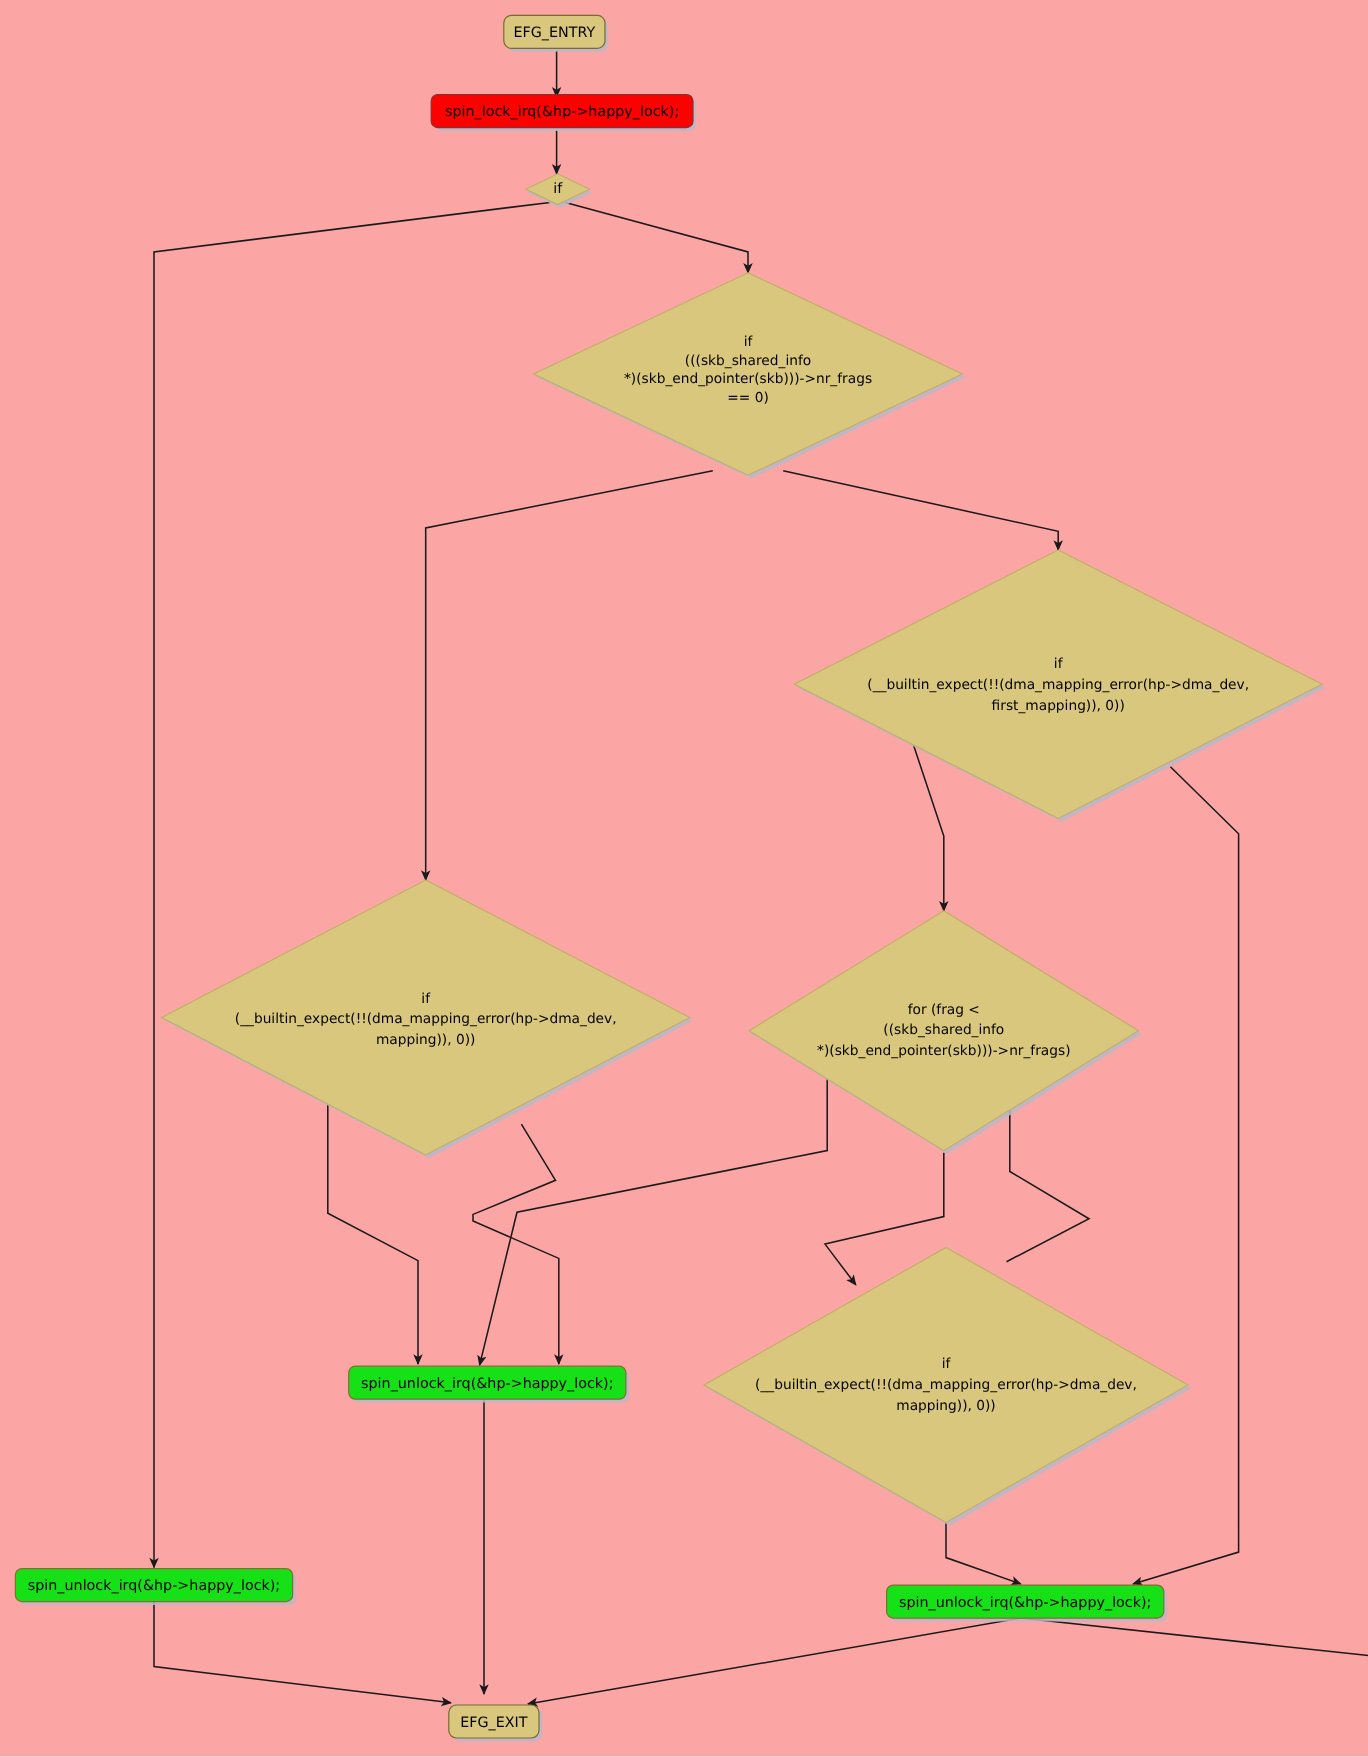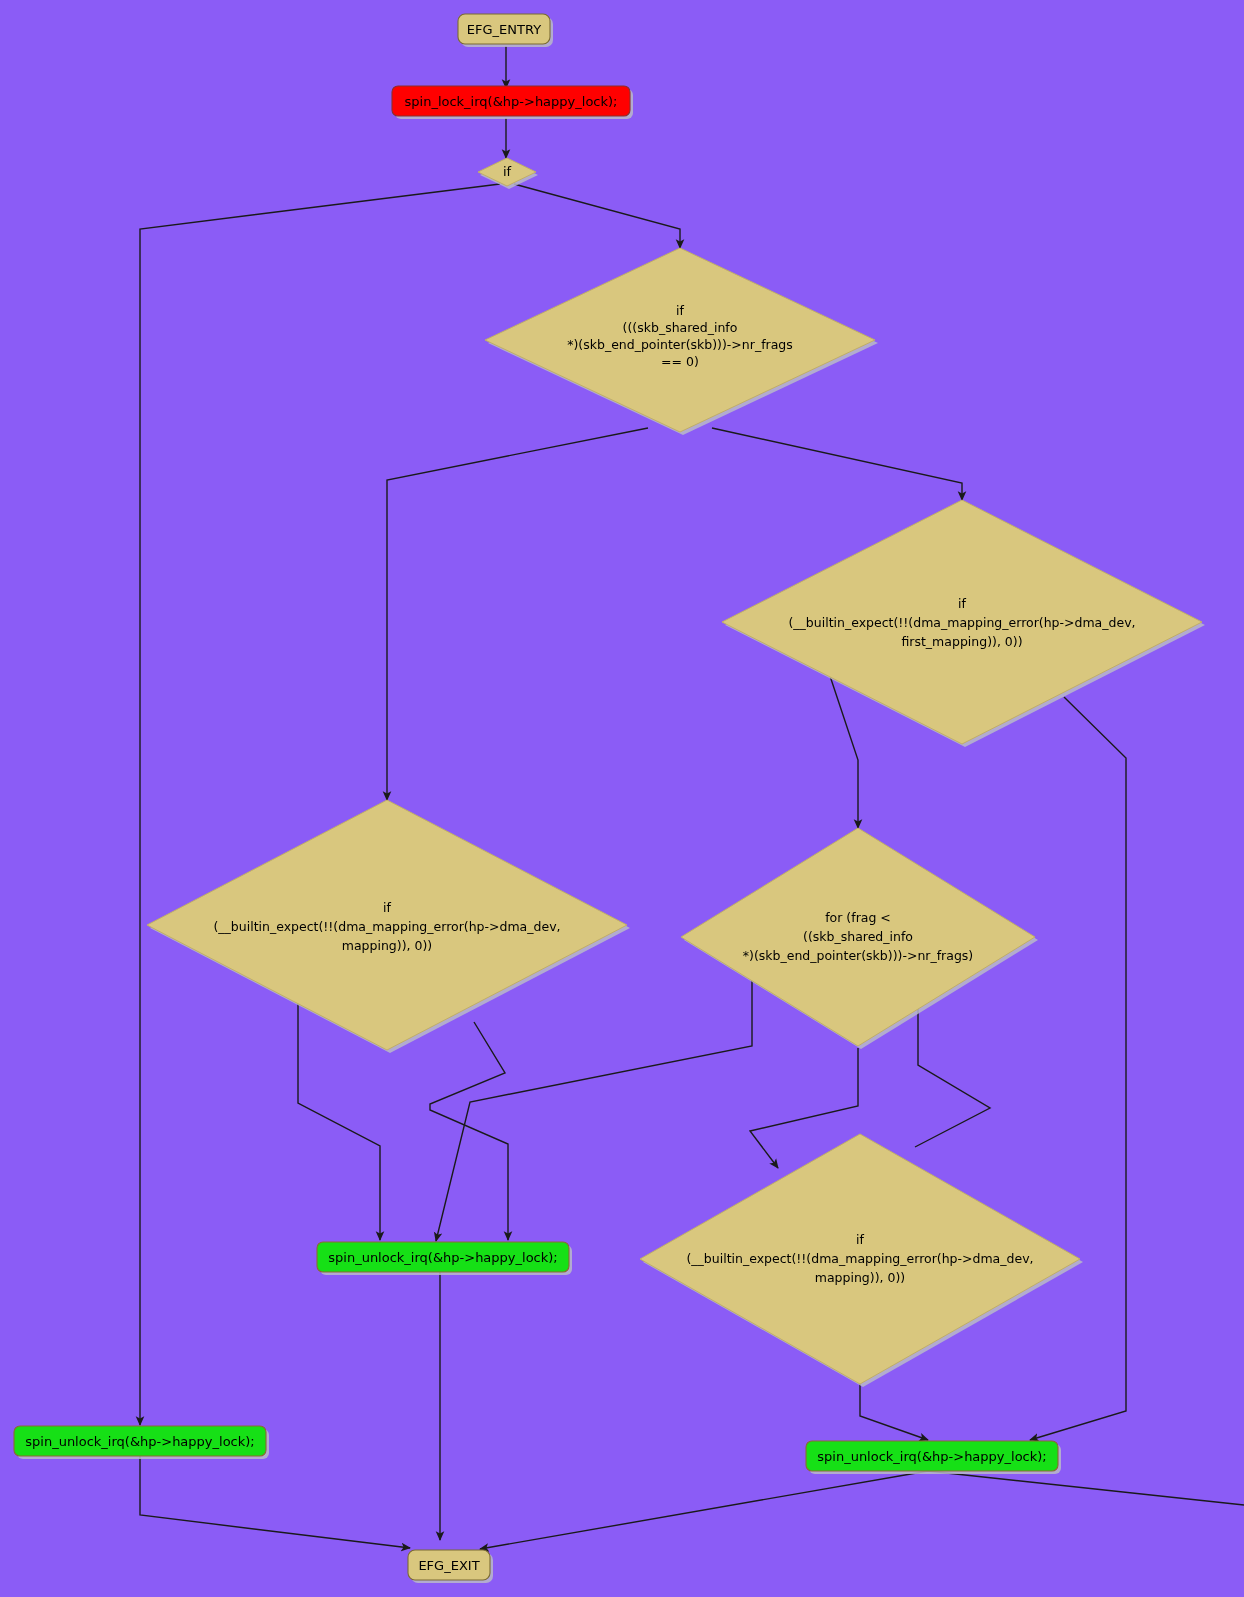--- a/index.html
+++ b/index.html
@@ -4,21 +4,21 @@
 <style>
   html, body {
     margin: 0;
     padding: 0;
     background: #ffffff;
   }
   #canvas-wrap {
     position: relative;
     width: 1244px;
     height: 1597px;
-    background: #8b5cf6;
+    background: #fca5a5;
     overflow: hidden;
   }
   svg#flow {
     position: absolute;
     top: 0; left: 0;
     width: 1244px;
     height: 1597px;
     font-family: "DejaVu Sans", "Liberation Sans", sans-serif;
   }
   .edge {

